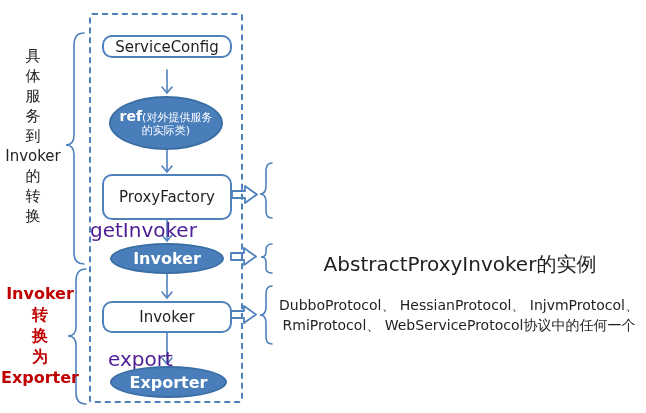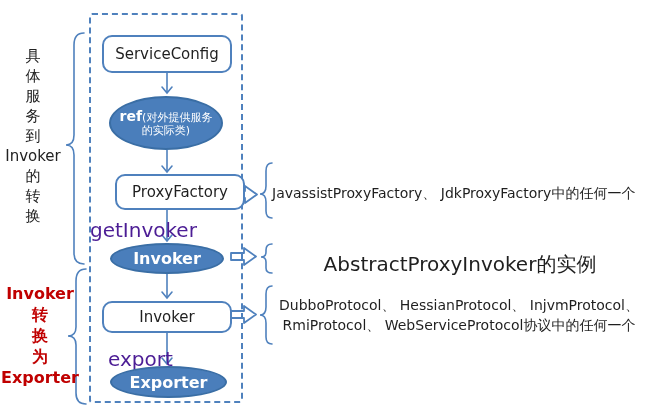--- a/index.html
+++ b/index.html
@@ -13,22 +13,22 @@
   .dashed-rect{
     left:89px;top:13px;width:150px;height:386px;
     border:2px dashed #4F81BD;border-radius:3px;background:transparent;
   }
   
   .node{
     display:flex;align-items:center;justify-content:center;
     background:#fff;border:2px solid #4F81BD;border-radius:10px;
     font-size:15px;color:#1f1f1f;box-sizing:border-box;
   }
-  .node-serviceconfig{left:102px;top:35px;width:130px;height:38px;}
-  .node-proxyfactory{left:102px;top:174px;width:130px;height:36px;margin-left:13px;}
+  .node-serviceconfig{left:102px;top:35px;width:130px;height:23px;}
+  .node-proxyfactory{left:102px;top:174px;width:130px;height:46px;}
   .node-protocol{left:102px;top:301px;width:130px;height:32px;}
   
   .ellipse{
     display:flex;align-items:center;justify-content:center;text-align:center;
     background:#4A7EBB;border:2px solid #3A6EA5;border-radius:50%;
     color:#fff;box-sizing:border-box;
   }
   .ellipse-ref{left:109px;top:96px;width:114px;height:54px;font-size:11px;line-height:13px;}
   .ellipse-ref .ref-big{font-size:14px;font-weight:700;}
   .ellipse-invoker{left:110px;top:243px;width:114px;height:31px;font-size:16px;font-weight:600;}
@@ -132,18 +132,17 @@
   <div class="abs node node-protocol">
     <span>Invoker</span>
   </div>
 
   <div class="abs method-label label-export">export</div>
 
   <div class="abs ellipse ellipse-exporter">
     <span>Exporter</span>
   </div>
 
-  <div class="abs annotation ann-1">JavassistProxyFactory、 JdkProxyFactory中的任何一个</div>
   <div class="abs annotation ann-2">AbstractProxyInvoker的实例</div>
   <div class="abs annotation ann-3 prelines">DubboProtocol、 HessianProtocol、 InjvmProtocol、
 RmiProtocol、 WebServiceProtocol协议中的任何一个</div>
 
 </div>
 
 </body></html>

